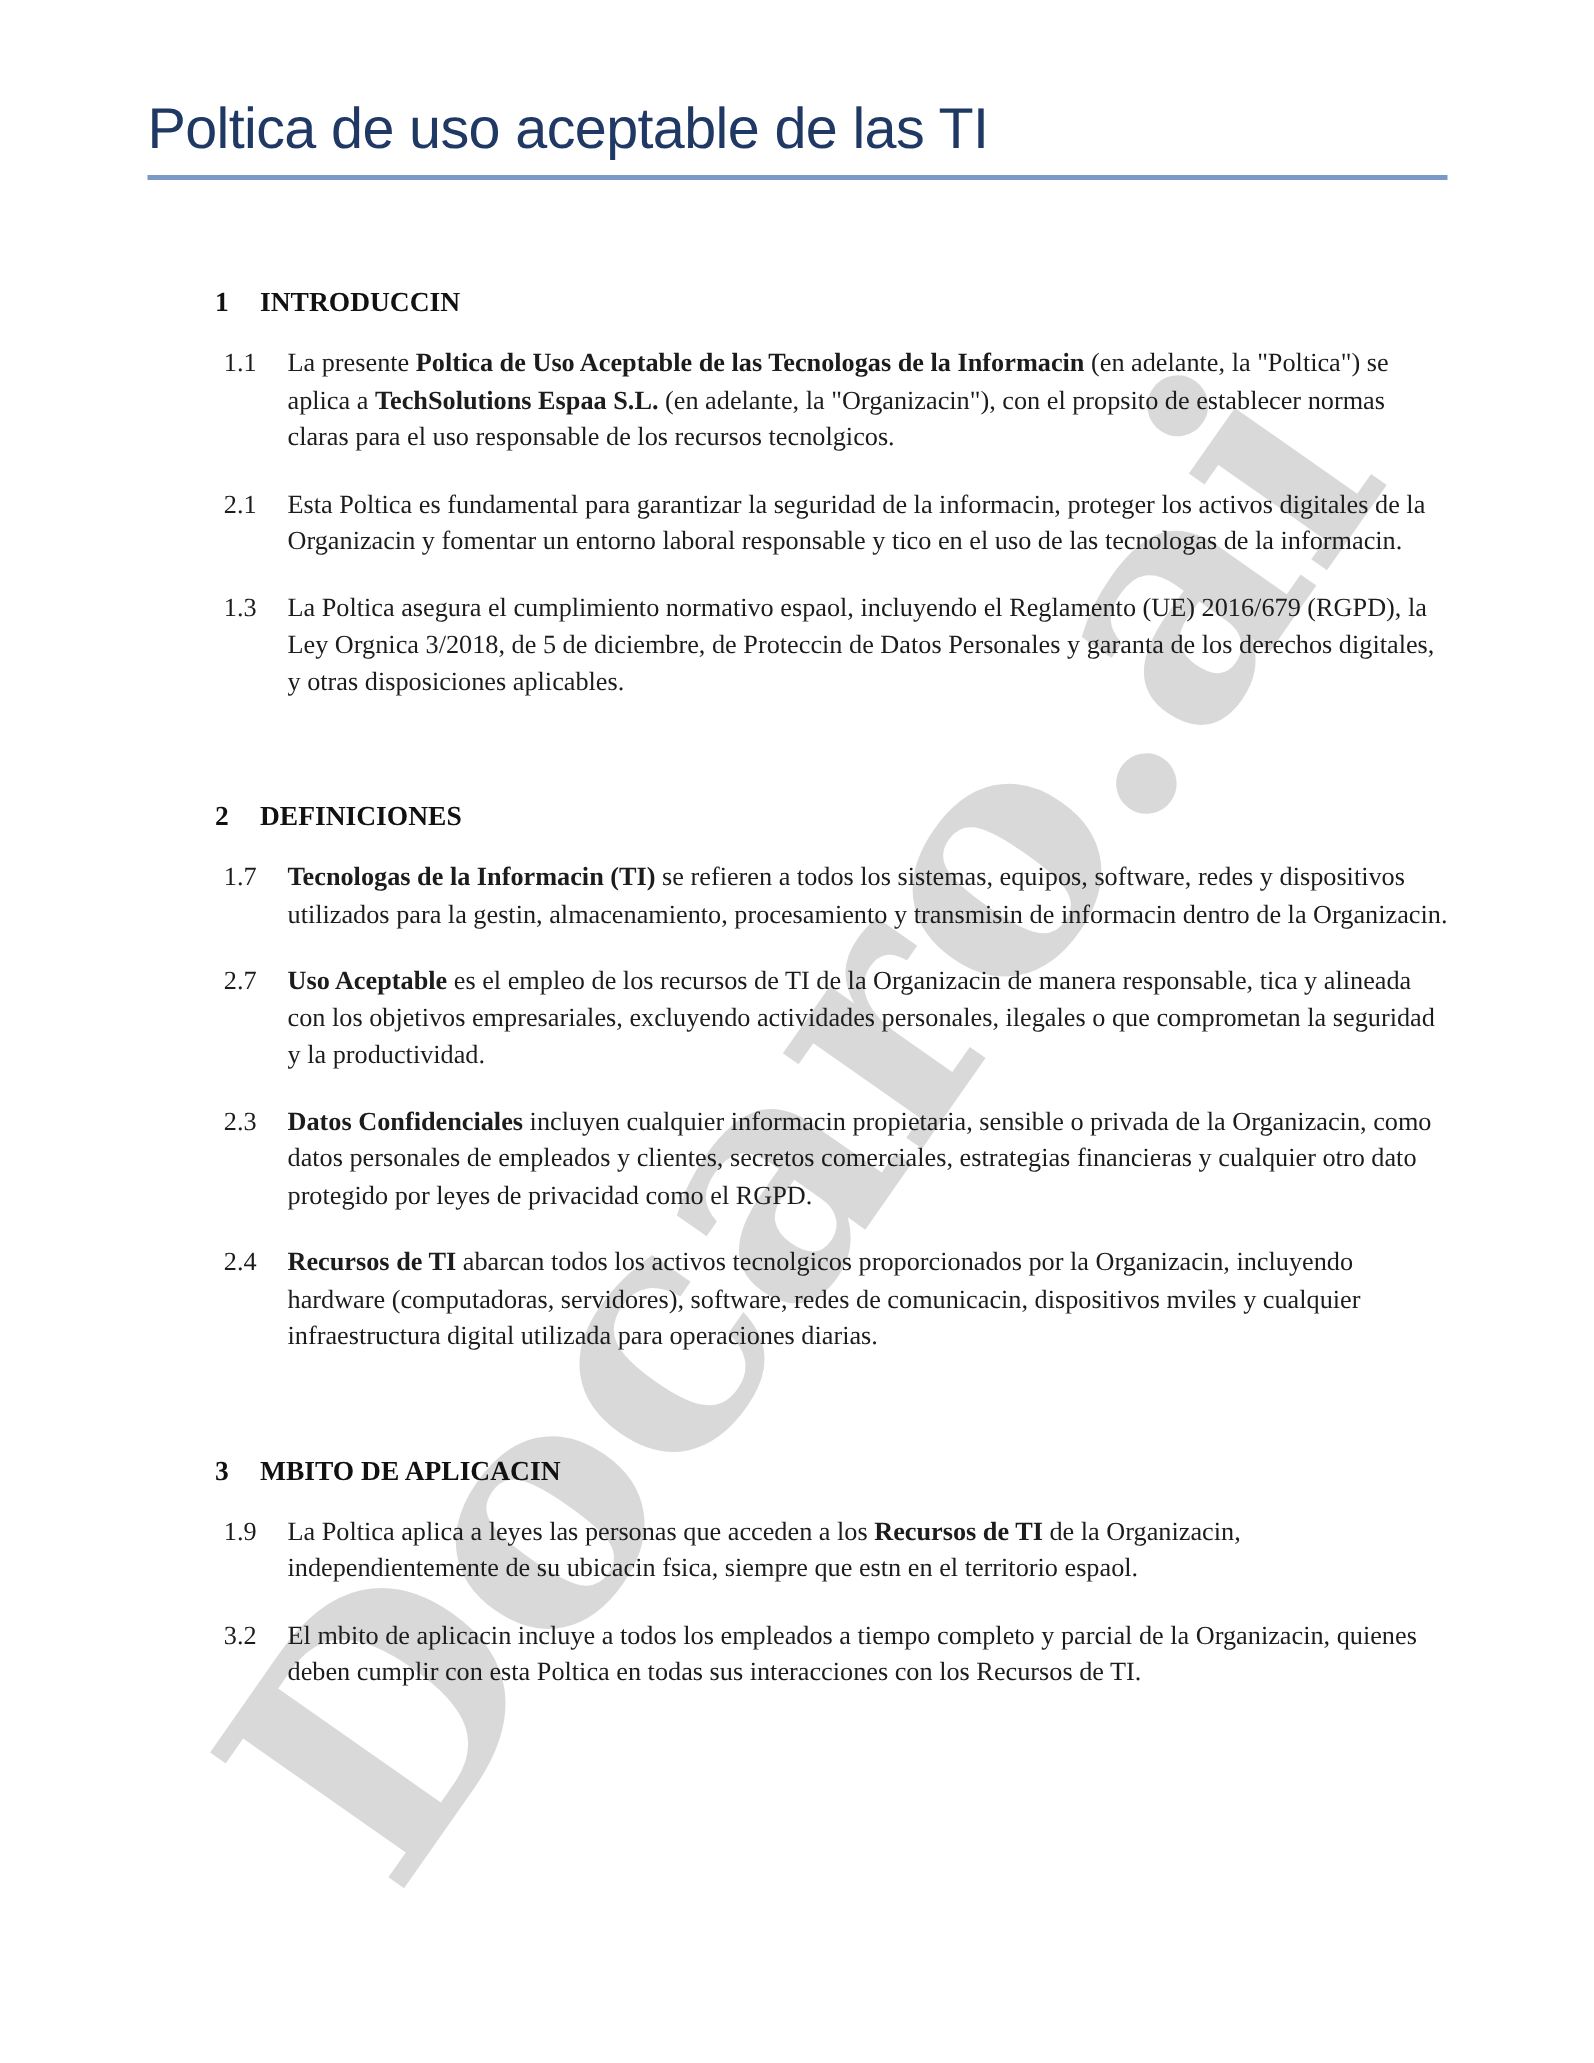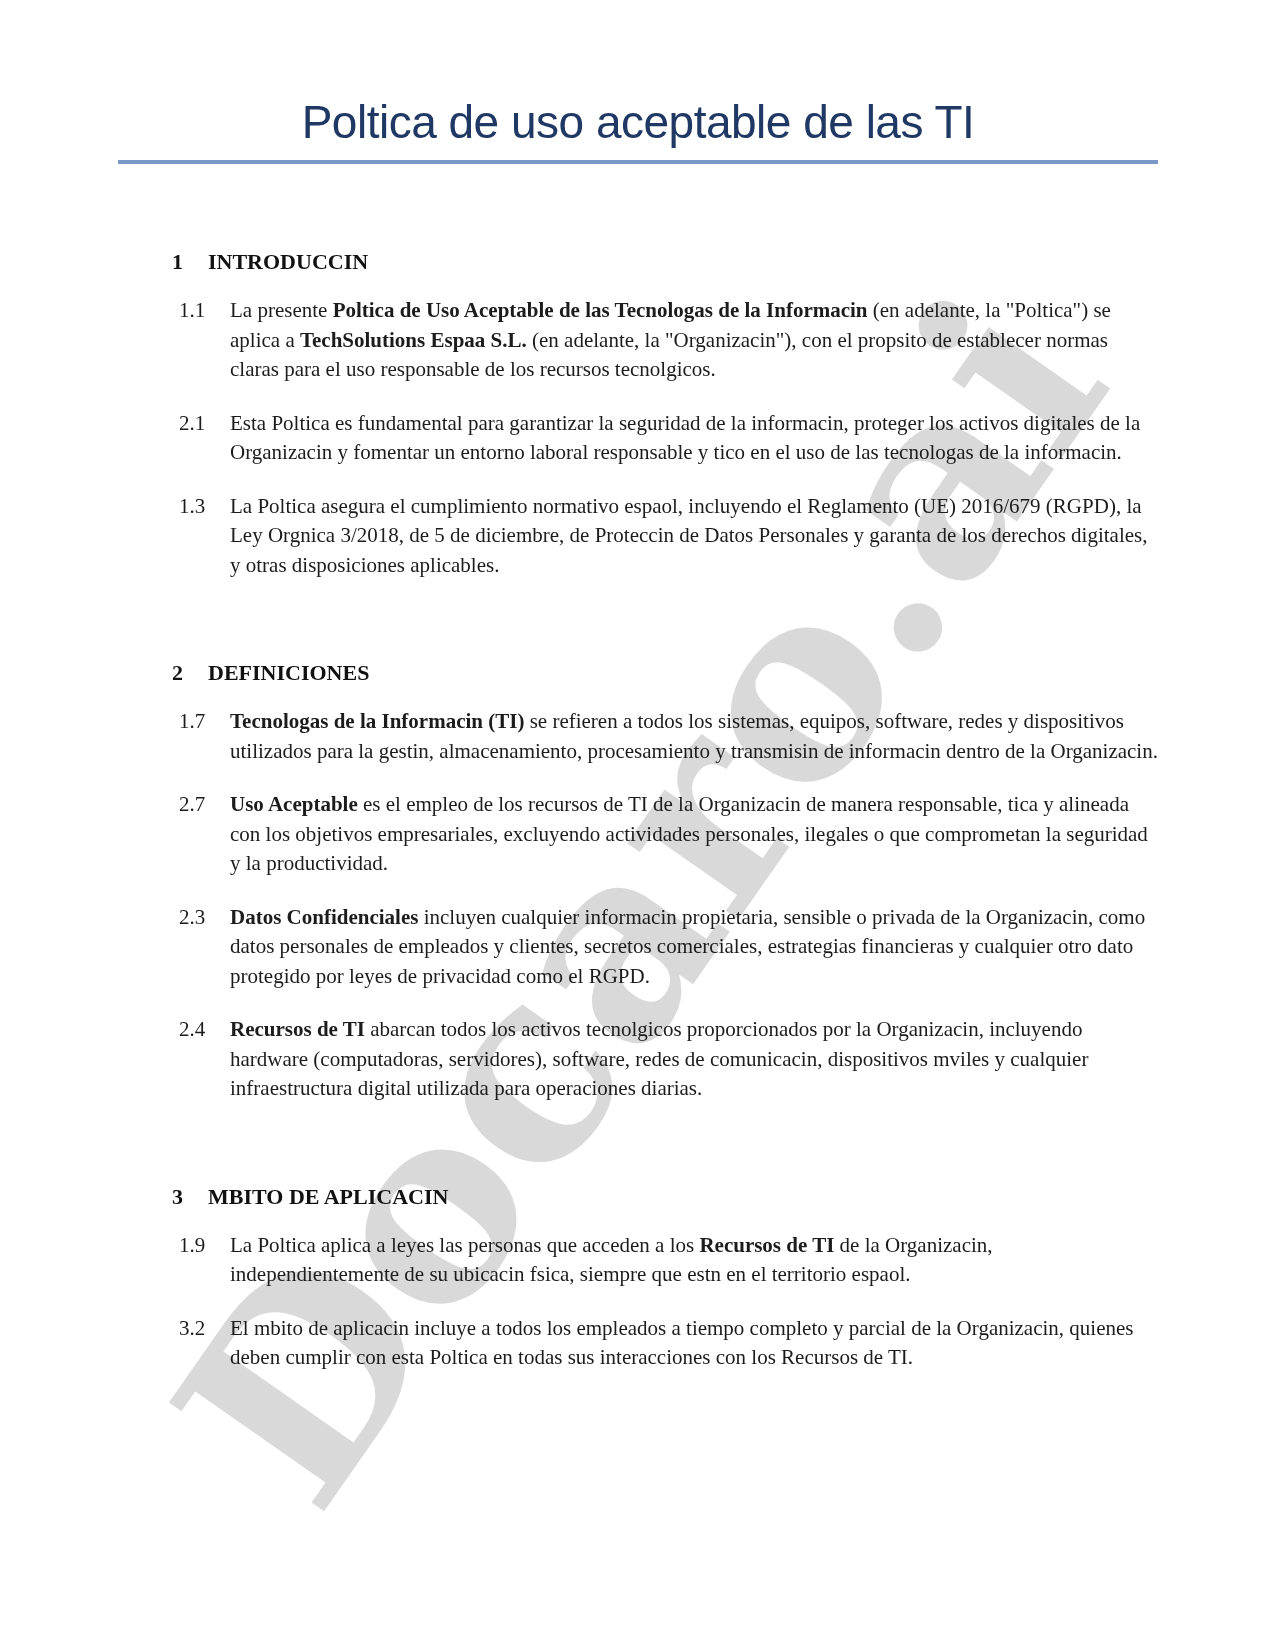--- a/index.html
+++ b/index.html
@@ -31,23 +31,22 @@
     user-select: none;
     pointer-events: none;
   }
   .content {
     position: relative;
     z-index: 1;
     padding: 0 117px 0 118px;
   }
   .doc-title {
     margin: 0 0 29px 0;
-    padding: 94px 0 10px 0;
+    padding: 74px 0 10px 0;
     border-bottom: 4px solid #7b99c7;
-    text-align: center;
     font-family: "Liberation Sans", sans-serif;
     font-weight: 400;
     font-size: 46px;
     line-height: 56px;
     letter-spacing: -0.5px;
     color: #1f3864;
   }
   .section-heading {
     display: flex;
     margin: 0 0 20px 0;

